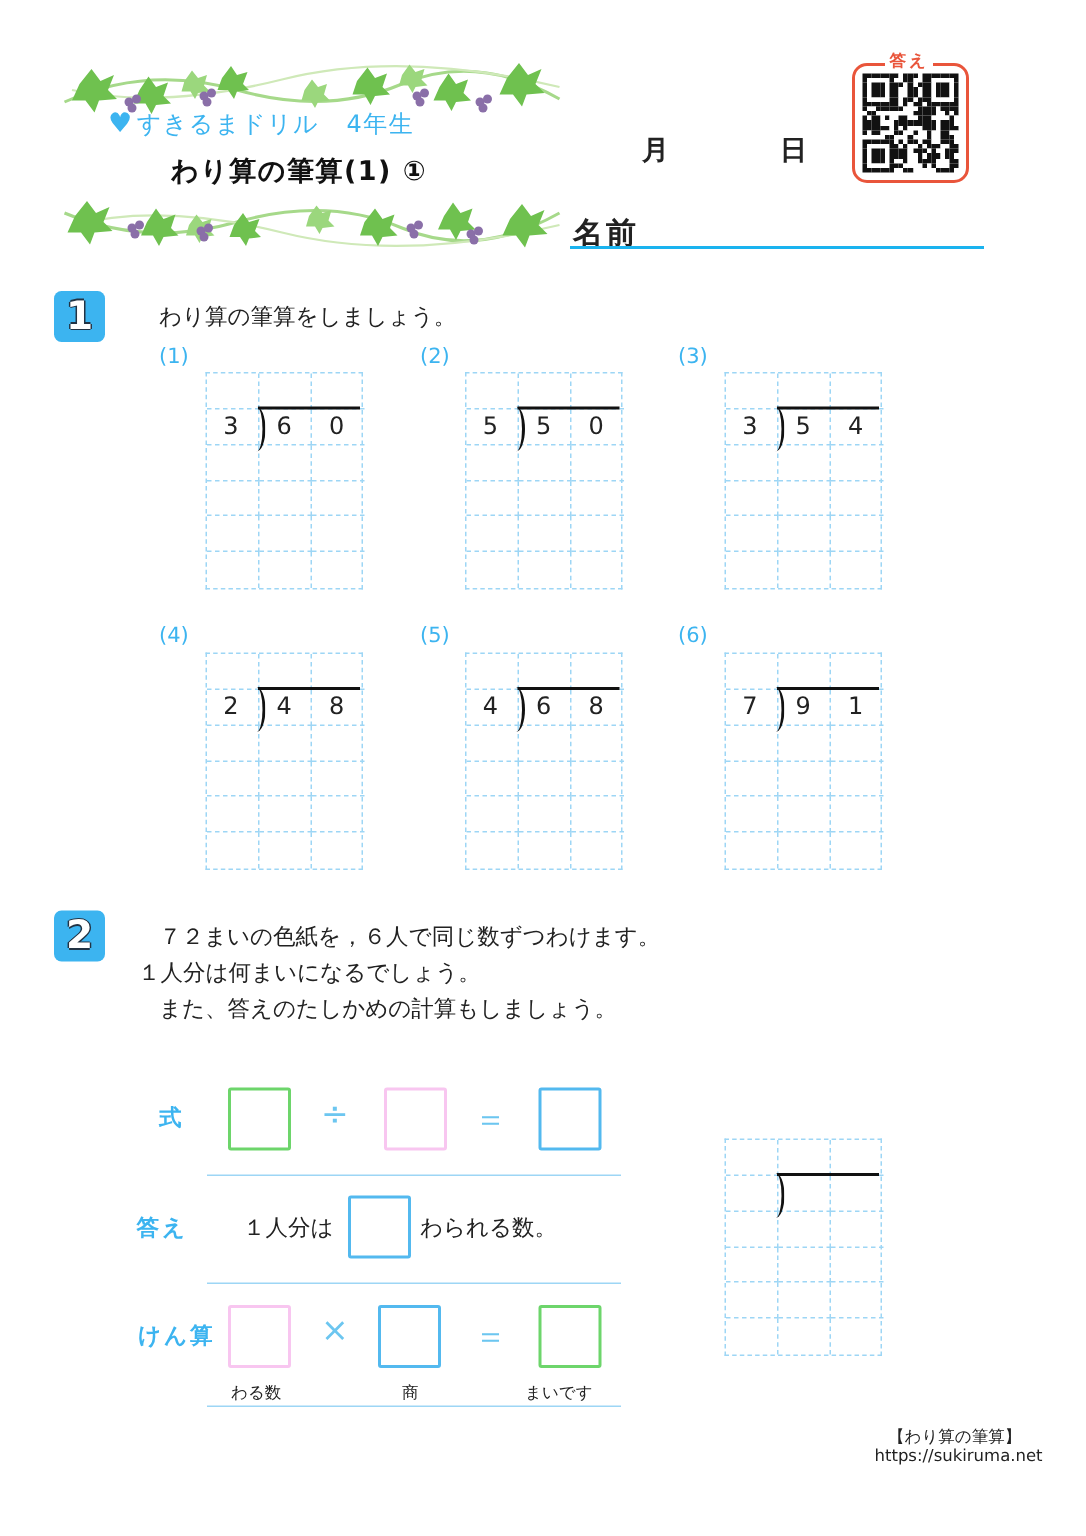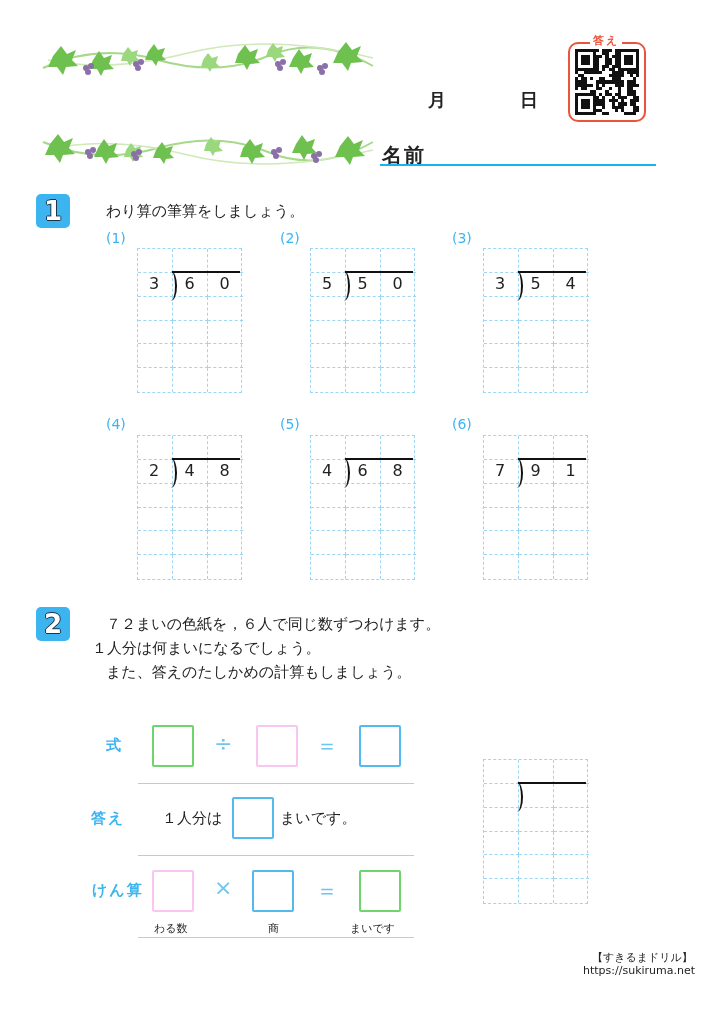--- a/index.html
+++ b/index.html
@@ -89,20 +89,24 @@
         <circle cx="100" cy="30" r="3"></circle>
       <circle cx="240" cy="26" r="3"></circle>
         <circle cx="245" cy="24" r="3"></circle>
         <circle cx="242" cy="30" r="3"></circle>
       <circle cx="282" cy="30" r="3"></circle>
         <circle cx="287" cy="28" r="3"></circle>
         <circle cx="284" cy="34" r="3"></circle>
     </g>
   </svg>
 
+  <div class="brand-line">
+    <span class="heart">♥</span><span>すきるまドリル</span>&nbsp;&nbsp;&nbsp;<span>4年生</span>
+  </div>
+  <div class="title-line">わり算の筆算(1) ①</div>
 
   <svg class="vine bottom" viewBox="0 0 340 40">
     <path d="M5 12 Q60 35 120 18 T230 22 T335 12" stroke="#a6d98a" stroke-width="2" fill="none"></path>
     <path d="M10 20 Q70 5 150 25 T335 20" stroke="#cfe9b8" stroke-width="1.5" fill="none"></path>
     <g fill="#6fc14f">
       <path d="M12 14 l8 -10 l6 8 l9 -4 l-4 10 l6 6 l-12 1 l-3 8 l-6 -8 l-9 0 z"></path>
       <path d="M60 18 l6 -9 l5 7 l8 -3 l-3 9 l5 5 l-10 1 l-3 6 l-4 -7 l-8 0 z"></path>
       <path d="M118 20 l6 -8 l4 6 l7 -2 l-3 8 l4 4 l-8 1 l-2 5 l-4 -6 l-7 0 z"></path>
       <path d="M205 18 l7 -9 l5 7 l8 -3 l-3 9 l5 5 l-10 1 l-3 6 l-4 -7 l-8 0 z"></path>
       <path d="M258 14 l6 -9 l5 7 l8 -3 l-3 9 l5 5 l-10 1 l-3 6 l-4 -7 l-8 0 z"></path>
@@ -769,21 +773,21 @@
 <div class="abs box green" style="left:152px; top:725px;"></div>
 <div class="abs op" style="left:214px; top:731px;">÷</div>
 <div class="abs box pink" style="left:256px; top:725px;"></div>
 <div class="abs op" style="left:316px; top:731px;">＝</div>
 <div class="abs box blue" style="left:359px; top:725px;"></div>
 <div class="abs hline" style="top:783px;"></div>
 
 <div class="abs row-label" style="left:91px; top:809px;">答え</div>
 <div class="abs answer-text" style="left:162px; top:809px;">１人分は</div>
 <div class="abs box blue" style="left:232px; top:797px;"></div>
-<div class="abs answer-text" style="left:280px; top:809px;">まいです。</div>
+<div class="abs answer-text" style="left:280px; top:809px;">わられる数。</div>
 <div class="abs hline" style="top:855px;"></div>
 
 <div class="abs row-label" style="left:92px; top:881px;">けん算</div>
 <div class="abs box pink" style="left:152px; top:870px;"></div>
 <div class="abs op" style="left:214px; top:875px;">×</div>
 <div class="abs box blue" style="left:252px; top:870px;"></div>
 <div class="abs op" style="left:316px; top:876px;">＝</div>
 <div class="abs box green" style="left:359px; top:870px;"></div>
 <div class="abs small-cap" style="left:154px; top:921px;">わる数</div>
 <div class="abs small-cap" style="left:268px; top:921px;">商</div>
@@ -808,14 +812,14 @@
       <div></div>
       <div></div>
       <div></div>
       <div></div>
       <div></div>
     </div>
   <div class="bar"></div>
   <div class="bracket"></div>
 </div>
 
-<div class="abs footer1">【すきるまドリル】</div>
+<div class="abs footer1">【わり算の筆算】</div>
 <div class="abs footer2">https://sukiruma.net</div>
 
 </body></html>

